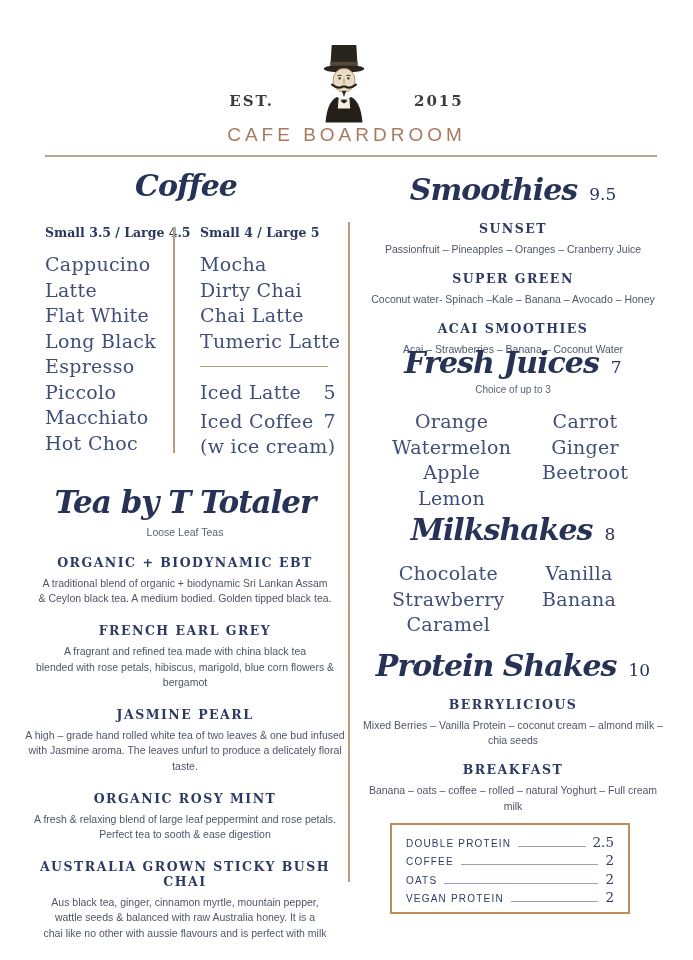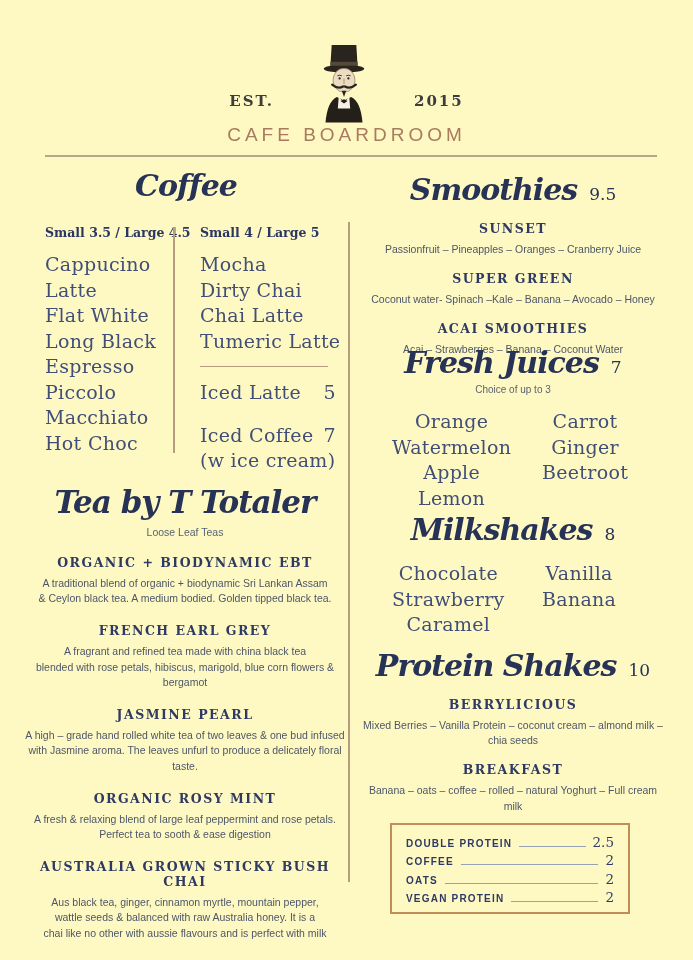--- a/index.html
+++ b/index.html
@@ -1,19 +1,19 @@
 <!DOCTYPE html>
 <html><head>
 <meta charset="utf-8">
 <style>
   * { margin:0; padding:0; box-sizing:border-box; }
   body { background:#e9e9e9; }
   .page {
     position:relative; width:693px; height:960px; margin:0 auto;
-    background:#fef9c3; overflow:hidden;
+    background:#ffffff; overflow:hidden;
     font-family:"Liberation Sans", sans-serif; color:#3f4c73;
   }
   
   .brandline { position:absolute; top:38px; left:0; right:0;
     display:flex; justify-content:center; align-items:center; gap:26px; }
   .est-year { font-family:"DejaVu Serif", serif; font-weight:bold;
     font-size:15px; letter-spacing:2px; color:#3d3d3d; margin-top:38px; }
   .logo-wrap { width:88px; height:88px; }
   .brand-name { position:absolute; top:124px; left:0; right:0;
     text-align:center; font-size:19px; letter-spacing:4px; color:#a97a5f; }
@@ -58,21 +58,21 @@
   .rnote { font-size:10px; color:#5a6372; margin-top:2px; }
   .item-grid { position:relative; text-align:center; margin-top:14px; height:110px; }
   .ig-col1 { position:absolute; left:30px; top:0; }
   .ig-col2 { position:absolute; left:180px; top:0; }
   .rsec .entry { margin-top:14px; }
   
   .addons { position:absolute; left:390px; top:823px; width:240px; height:91px;
     border:2px solid #c08c58; padding:9px 14px 7px;
     display:flex; flex-direction:column; justify-content:space-between; }
   .addon-row { display:flex; align-items:baseline; }
-  .addon-label { font-size:10px; font-weight:bold; letter-spacing:1.2px; color:#2e3a63; }
+  .addon-label { font-size:10px; font-weight:normal; letter-spacing:1.2px; color:#2e3a63; }
   .addon-leader { flex:1; border-bottom:1px solid #98a0b4; margin:0 7px 3px; }
   .addon-price { font-family:"DejaVu Serif", serif; font-size:13.5px; color:#2e3a63; }
 </style>
 </head>
 <body>
 
 <div class="page">
 
   <div class="brandline">
     <span class="est-year">EST.</span>
@@ -121,21 +121,21 @@
         <span class="price-header">Small 4 / Large 5</span>
         <div class="menu-item">Mocha</div>
         <div class="menu-item">Dirty Chai</div>
         <div class="menu-item">Chai Latte</div>
         <div class="menu-item">Tumeric Latte</div>
         <div class="hdiv"></div>
         <div class="iced-row">
           <span class="menu-item">Iced Latte</span>
           <span class="menu-item">5</span>
         </div>
-        <div class="iced-row" style="margin-top:17px;align-items:flex-end;">
+        <div class="iced-row" style="margin-top:3px;align-items:flex-end;">
           <span class="menu-item">Iced Coffee</span>
           <span class="menu-item">7</span>
         </div>
         <div class="menu-item">(w ice cream)</div>
       </div>
     </div>
   </div>
 
   <div class="tea">
     <div class="script-title tea-title">Tea by T Totaler</div>

